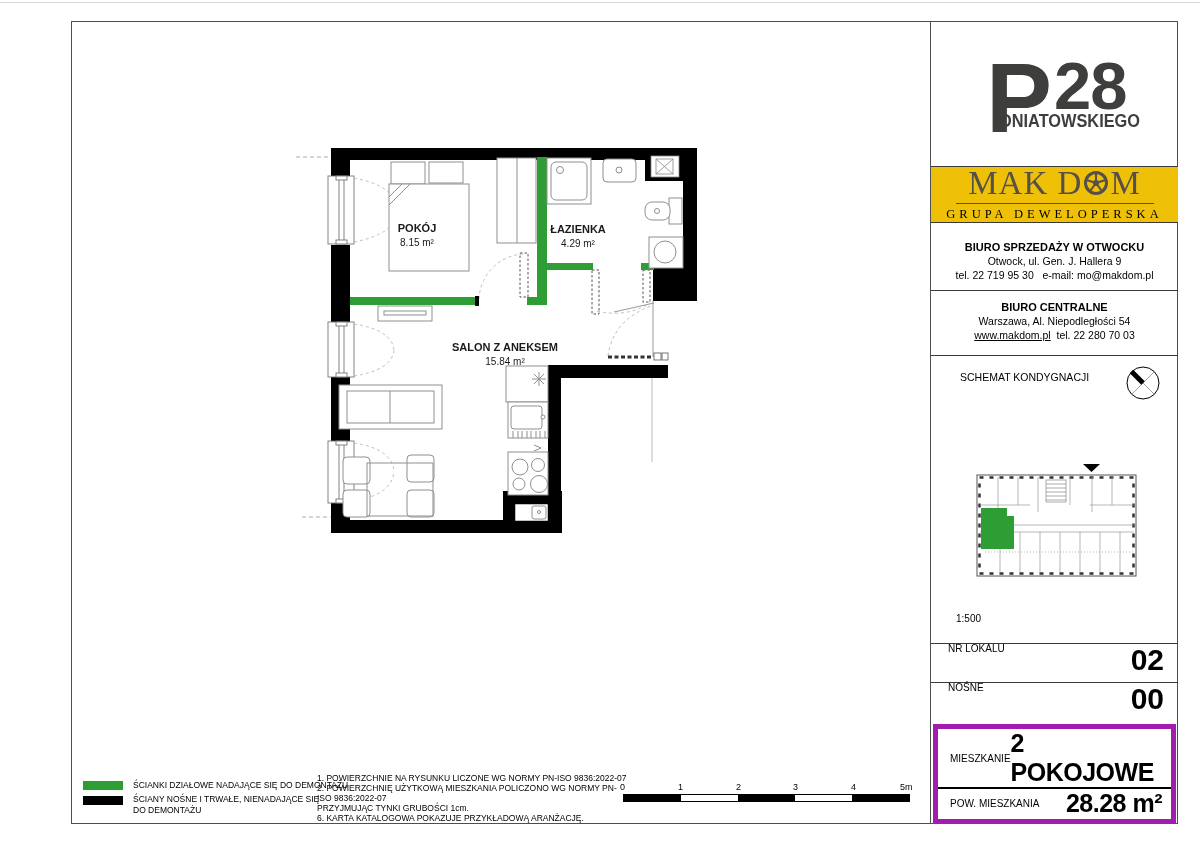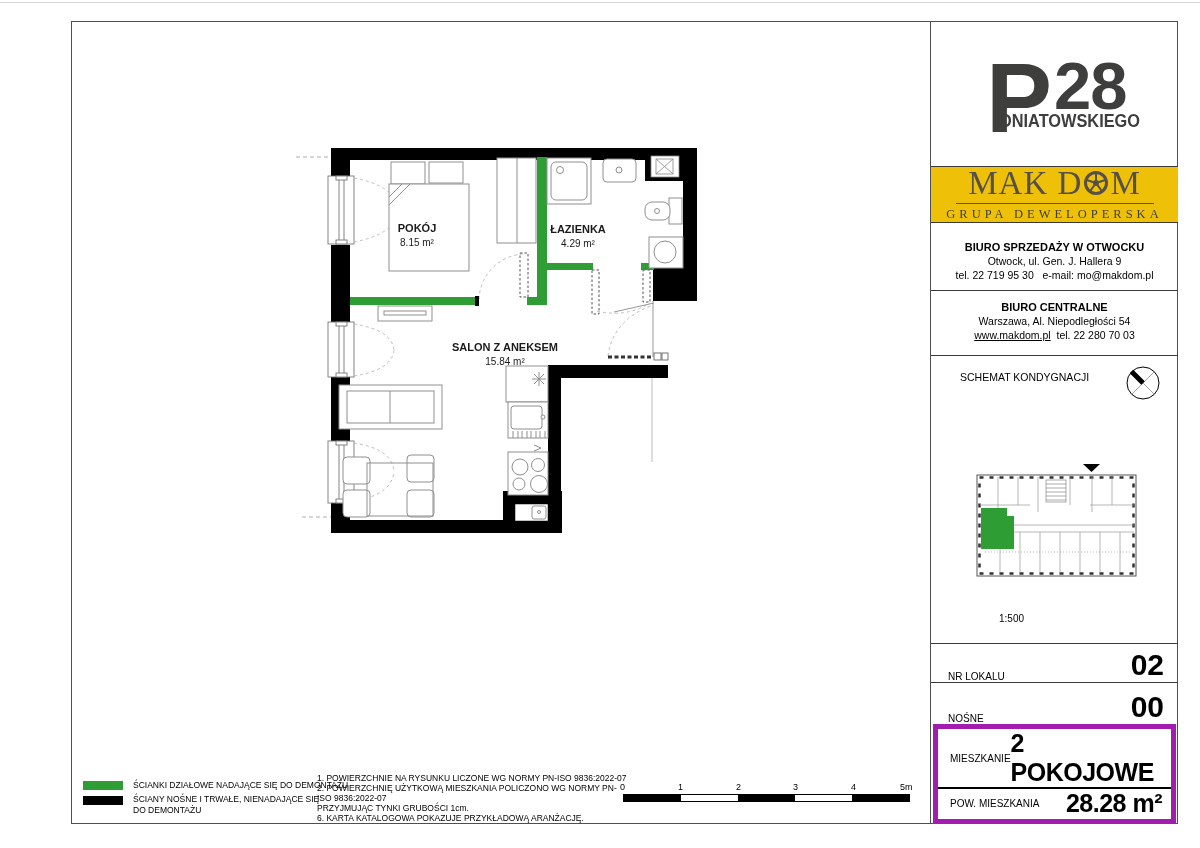--- a/index.html
+++ b/index.html
@@ -19,30 +19,30 @@
   .logoSub{position:absolute;left:999px;top:110px;font-size:19px;font-weight:bold;
            color:#3e3e3d;transform:scaleX(.86);transform-origin:left;white-space:nowrap;}
   
   .banner{position:absolute;left:931px;top:166px;width:247px;height:57px;background:#efc008;
           border-top:1px solid #3a3a3a;border-bottom:1px solid #3a3a3a;box-sizing:border-box;
           display:flex;flex-direction:column;align-items:center;justify-content:center;}
   .brand{display:flex;align-items:center;font-family:"Liberation Serif",serif;
          font-size:33px;color:#56504a;letter-spacing:1px;line-height:1;}
   .brandRule{width:198px;height:1.5px;background:#56504a;margin-top:3px;}
   .brandTag{font-family:"Liberation Serif",serif;font-size:12.5px;letter-spacing:4px;
-            color:#404040;margin-top:3px;white-space:nowrap;}
+            color:#000000;margin-top:3px;white-space:nowrap;}
   
   .office{position:absolute;left:931px;width:247px;text-align:center;font-size:10.5px;line-height:14px;}
   .office .t{font-weight:bold;font-size:11px;}
   .uline{text-decoration:underline;}
   
   .schLabel{position:absolute;left:948px;top:371px;font-size:10.5px;margin-left:12px;}
-  .schScale{position:absolute;left:999px;top:613px;font-size:10px;}
-  
-  .row{position:absolute;left:931px;width:247px;display:flex;align-items:flex-end;
+  .schScale{position:absolute;left:956px;top:613px;font-size:10px;}
+  
+  .row{position:absolute;left:931px;width:247px;display:flex;align-items:flex-start;
        justify-content:space-between;box-sizing:border-box;padding:0 14px 0 17px;}
   .row .lab{font-size:10px;}
   .row .val{font-size:30px;font-weight:bold;letter-spacing:0;}
   .bigbox{position:absolute;left:933px;top:724px;width:243px;height:100px;border:5px solid #a21caf;
           box-sizing:border-box;display:flex;flex-direction:column;}
   .bigbox .brow{flex:1;display:flex;align-items:center;justify-content:space-between;
                 padding:0 9px 0 12px;}
   .bigbox .sep{height:1.5px;background:#000;}
   .bigbox .lab{font-size:10px;}
   .bigbox .val{font-size:25px;font-weight:bold;letter-spacing:-0.5px;}

